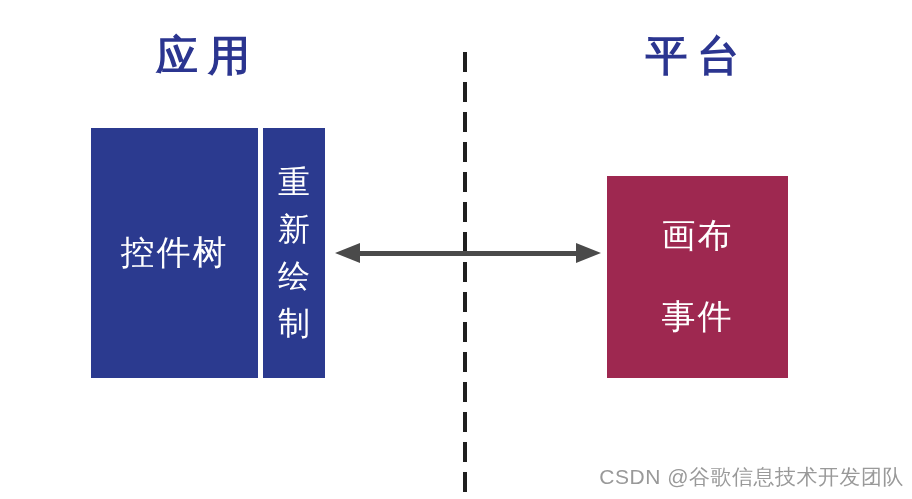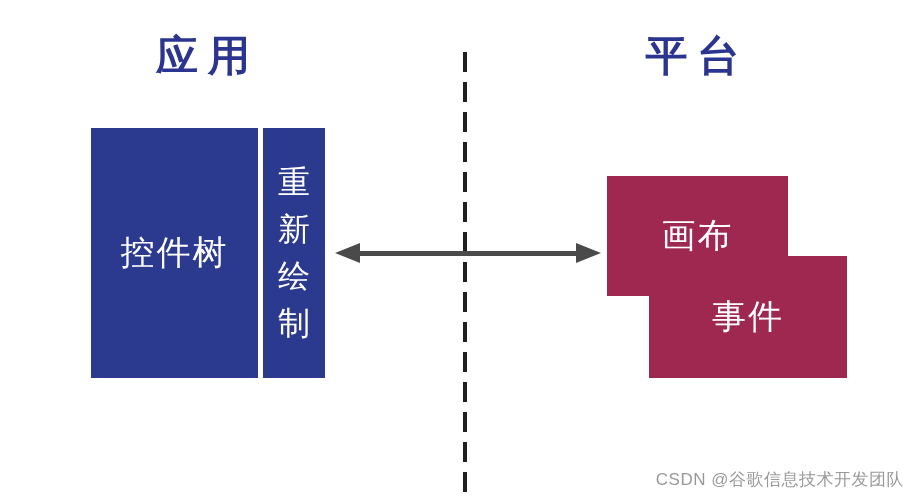--- a/index.html
+++ b/index.html
@@ -82,24 +82,23 @@
     left: 607px;
     top: 128px;
     width: 181px;
     height: 120px;
     background: var(--platform-box, #9e2850);
     margin-top: 48px;
   }
   .events-box {
     left: 607px;
     top: 256px;
-    width: 198px;
+    width: 181px;
     height: 122px;
     background: var(--platform-box, #9e2850);
-    margin-left: 42px;
   }
 
   .arrow {
     position: absolute;
     left: 335px;
     top: 243px;
     width: 266px;
     height: 20px;
   }
   .arrow .shaft {
@@ -124,21 +123,21 @@
   }
   .arrow .head.right {
     right: 0;
     border-left: 25px solid var(--arrow, #4a4a4a);
   }
 
   .watermark {
     position: absolute;
     right: 8px;
     bottom: 8px;
-    font-size: 17px;
+    font-size: 21px;
     color: var(--watermark-text, #999999);
     letter-spacing: 0.5px;
     white-space: nowrap;
   }
 </style>
 </head>
 <body>
 
 <div class="stage">
 

